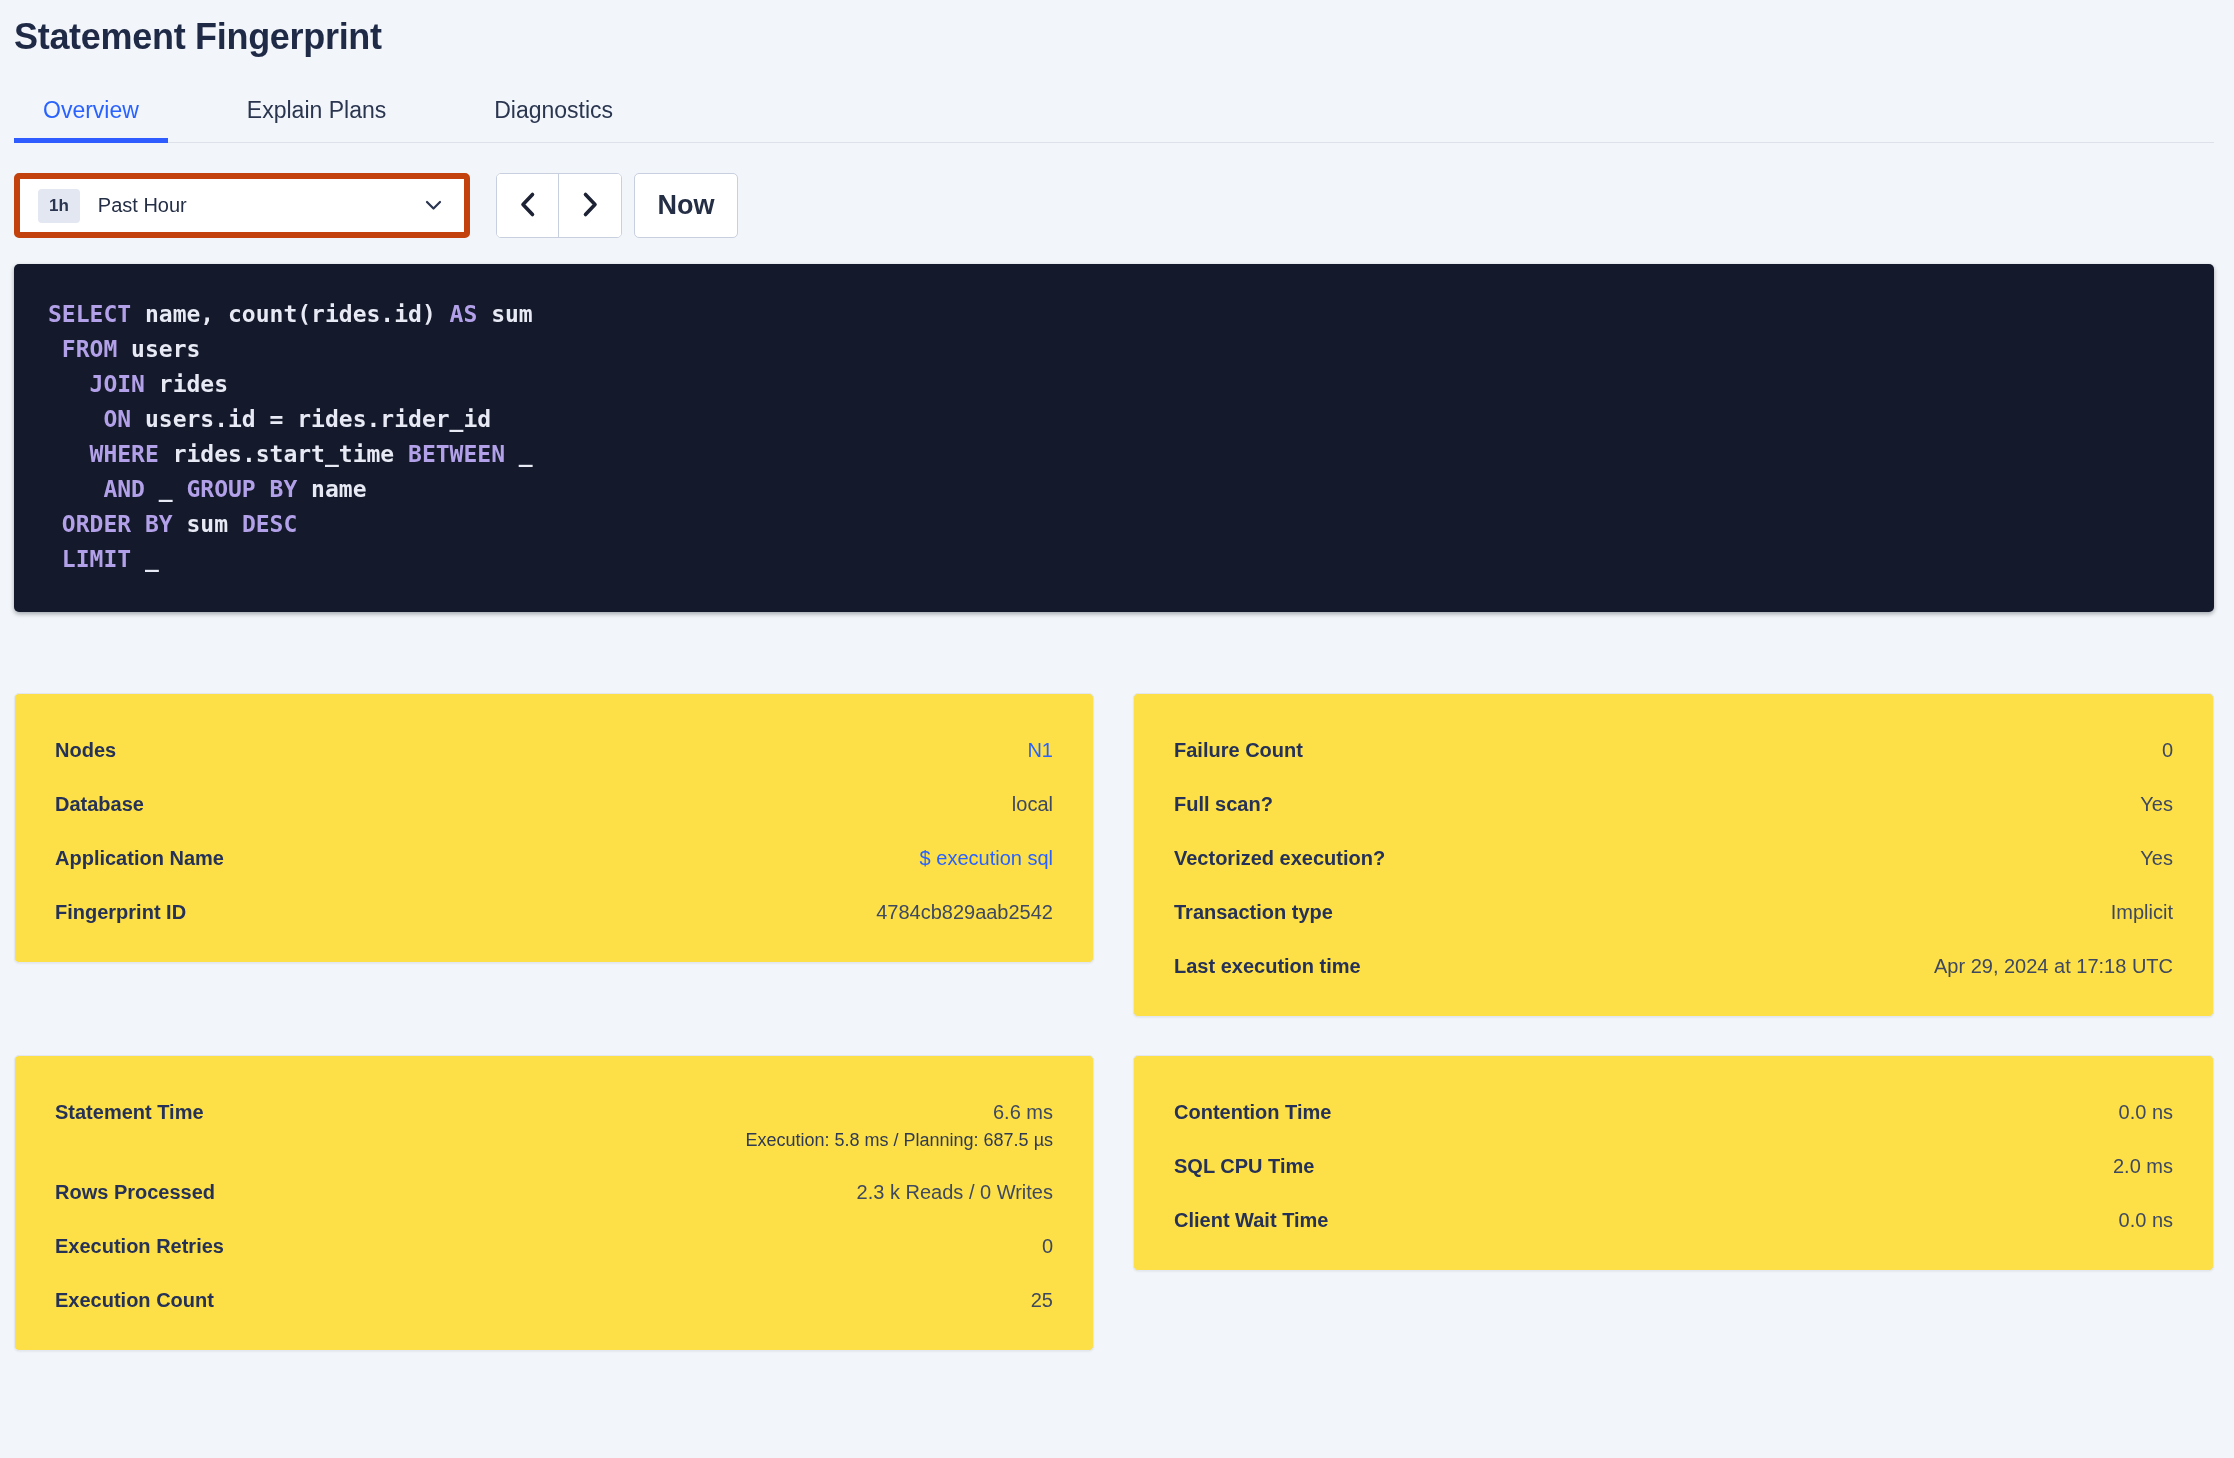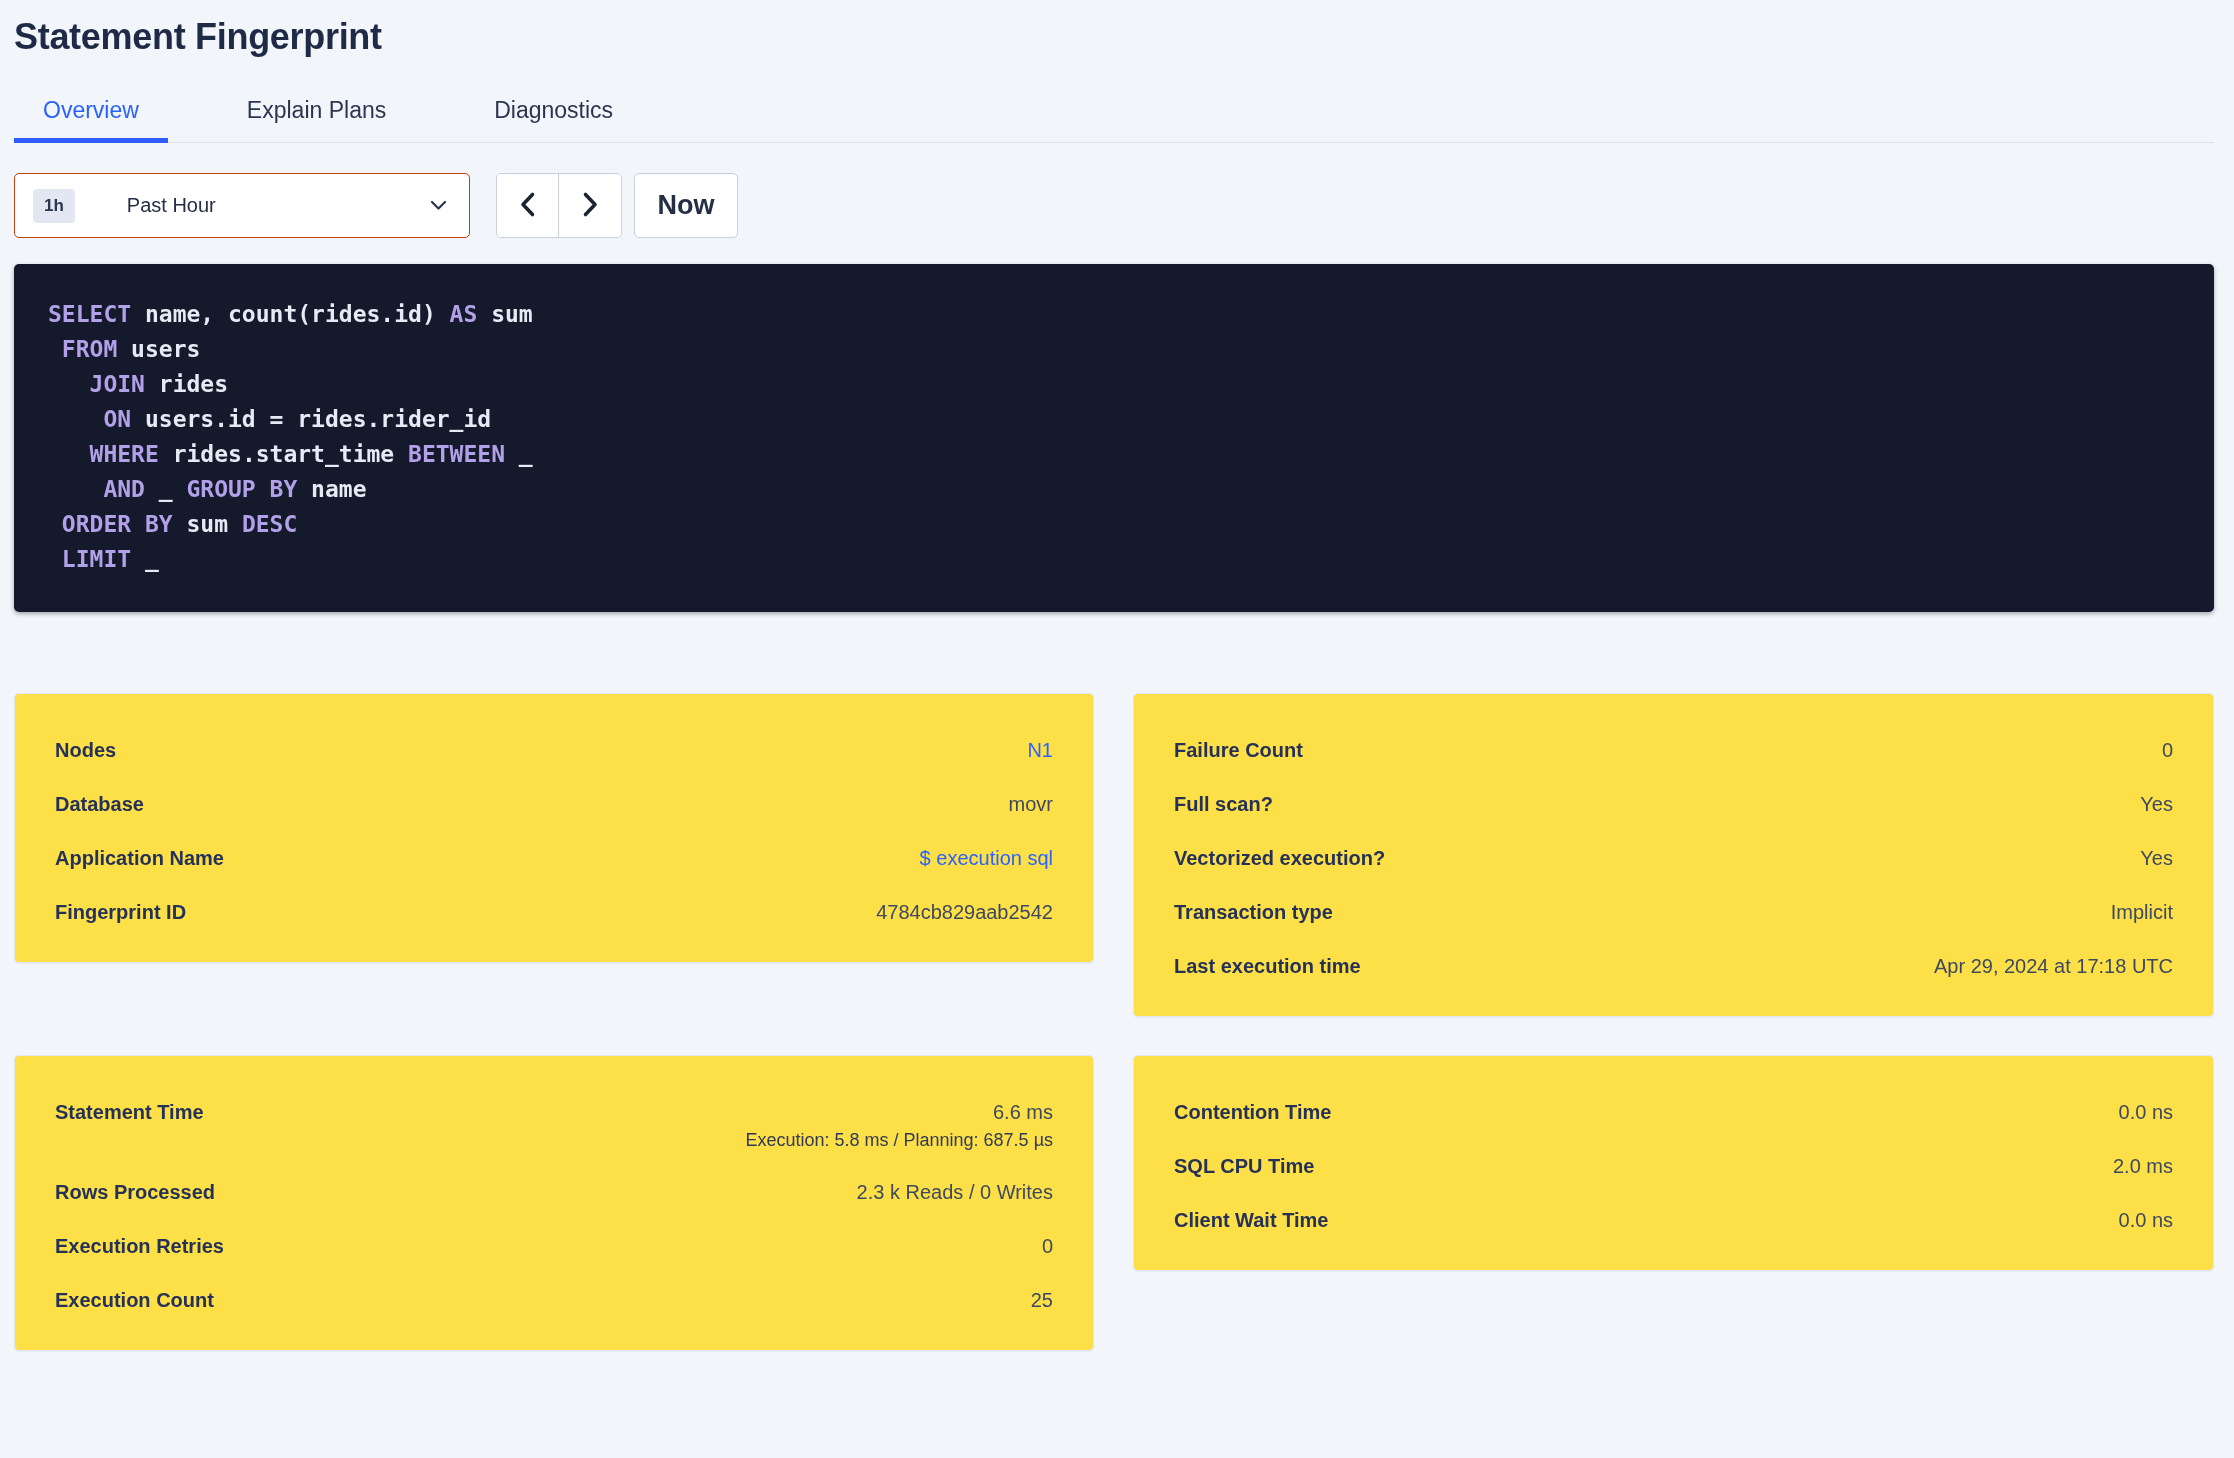--- a/index.html
+++ b/index.html
@@ -6,21 +6,21 @@
   .page{width:2234px;height:1458px;box-sizing:border-box;padding:0 20px 0 14px;overflow:hidden;}
   h1.page-title{margin:0;padding-top:14px;font-size:36px;line-height:46px;font-weight:700;color:#1f2a47;letter-spacing:-0.3px;}
 
   
   .tab-bar{display:flex;margin-top:37px;border-bottom:1px solid #dde1ea;}
   .tab{padding:0 29px 14px 29px;margin-right:50px;font-size:23px;color:#2a3550;cursor:pointer;border-bottom:5px solid transparent;margin-bottom:-1px;white-space:nowrap;}
   .tab.active{color:#2962ff;border-bottom-color:#2f5cff;font-weight:400;}
 
   
   .toolbar{display:flex;align-items:stretch;margin-top:30px;height:65px;}
-  .time-dropdown{display:flex;align-items:center;width:456px;box-sizing:border-box;background:#fff;border:1px solid #c2410c;border-radius:5px;padding:0 22px 0 18px;cursor:pointer;gap:34px;}
+  .time-dropdown{display:flex;align-items:center;width:456px;box-sizing:border-box;background:#fff;border:6px solid #c2410c;border-radius:5px;padding:0 22px 0 18px;cursor:pointer;}
   .time-badge{background:#e3e7f1;color:#2a3550;font-weight:700;font-size:17px;border-radius:4px;padding:7px 11px;margin-right:18px;}
   .time-label{font-size:20px;color:#242e45;flex:1;}
   .chev-down{color:#2a3550;display:flex;align-items:center;}
   .arrow-group{display:flex;margin-left:26px;background:#fff;border:1px solid #c8cfdf;border-radius:5px;overflow:hidden;}
   .arrow-btn{width:62px;border:none;background:#fff;display:flex;align-items:center;justify-content:center;color:#1d2335;cursor:pointer;padding:0;}
   .arrow-btn:first-child{border-right:1px solid #c8cfdf;}
   .now-btn{margin-left:12px;width:104px;background:#fff;border:1px solid #c8cfdf;border-radius:5px;font-size:27px;font-weight:700;color:#242e45;font-family:"Liberation Sans",sans-serif;cursor:pointer;}
 
   .stats-line{margin:41px 0 0 0;font-size:20px;line-height:28px;color:#3c4659;}
   .stats-line b{color:#27304d;}
@@ -100,21 +100,21 @@
     <section class="card">
         <div class="stat-row">
           <span class="stat-label">Nodes</span>
           <span class="stat-value-wrap">
             <div class="stat-value link">N1</div>
           </span>
         </div>
         <div class="stat-row">
           <span class="stat-label">Database</span>
           <span class="stat-value-wrap">
-            <div class="stat-value">movr</div>
+            <div class="stat-value">local</div>
           </span>
         </div>
         <div class="stat-row">
           <span class="stat-label">Application Name</span>
           <span class="stat-value-wrap">
             <div class="stat-value link">$ execution sql</div>
           </span>
         </div>
         <div class="stat-row">
           <span class="stat-label">Fingerprint ID</span>

